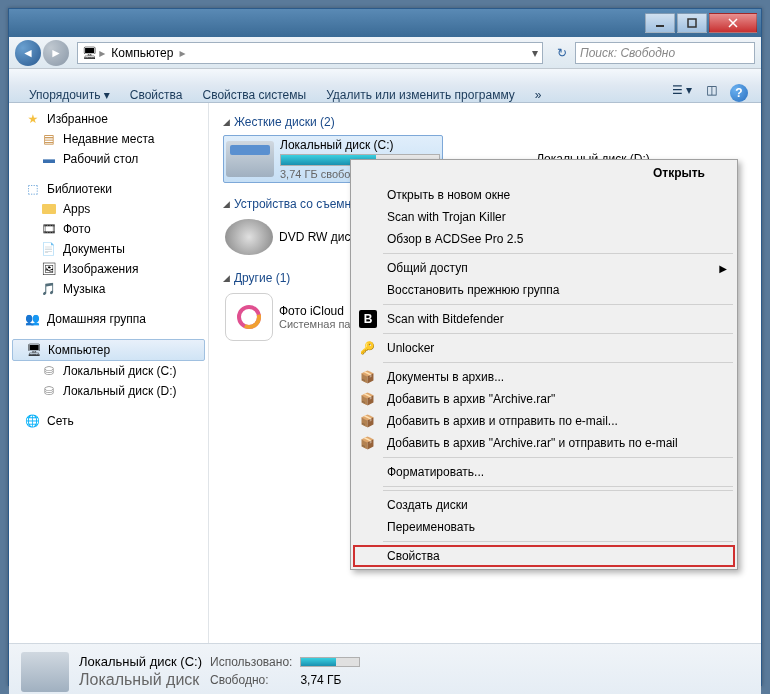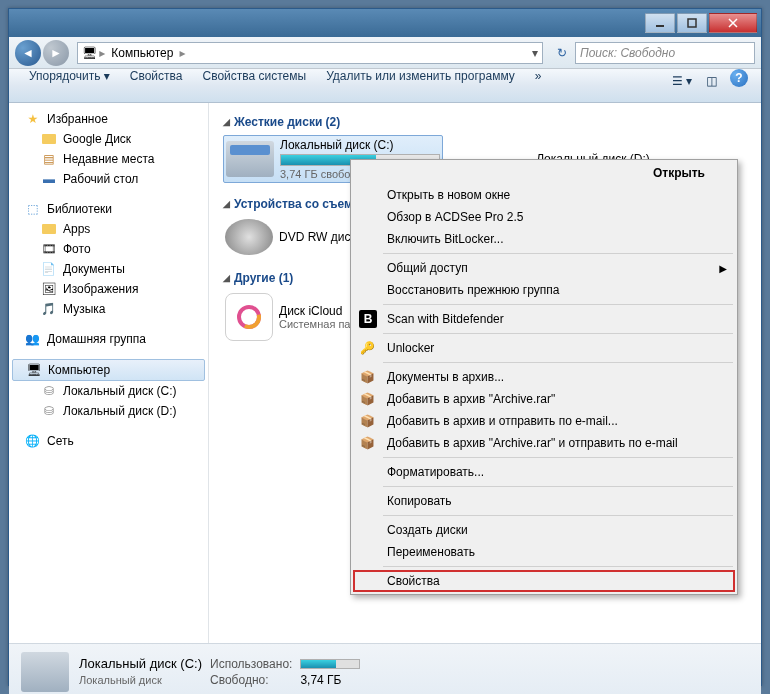--- a/index.html
+++ b/index.html
@@ -16,56 +16,56 @@
 
 .address-row { height: 32px; background: linear-gradient(to bottom,#f0f4f8,#dde8f0); display: flex; align-items: center; padding: 0 6px; border-bottom: 1px solid #c0c8d0; }
 .navbtn { width: 26px; height: 26px; border-radius: 50%; background: radial-gradient(circle at 30% 30%,#6aa0d0,#2a5a90); display:flex;align-items:center;justify-content:center;color:#fff;margin-right:2px; }
 .navbtn.fwd { background: radial-gradient(circle at 30% 30%,#c0c8d0,#8a98a8); }
 .address-bar { flex: 1; height: 22px; background:#fff; border: 1px solid #a0b0c0; display:flex; align-items:center; padding:0 4px; margin: 0 6px; }
 .breadcrumb-item { padding: 0 4px; }
 .breadcrumb-arrow { color:#888; padding:0 2px; }
 .refresh-area { width: 26px; display:flex; align-items:center; justify-content:center; }
 .search-box { width: 180px; height: 22px; background:#fff; border: 1px solid #a0b0c0; display:flex; align-items:center; padding:0 4px; color:#888; font-style:italic; }
 
-.toolbar { height: 34px; background: linear-gradient(to bottom,#f4f8fc,#dfe8f2,#cfe0ee); display: flex; align-items: flex-start; padding: 0 10px; border-bottom: 1px solid #b0c0d0; color:#1a3a5a; }
+.toolbar { height: 34px; background: linear-gradient(to bottom,#f4f8fc,#dfe8f2,#cfe0ee); display: flex; align-items: flex-end; padding: 0 10px; border-bottom: 1px solid #b0c0d0; color:#1a3a5a; }
 .toolbar-item { padding: 0 10px; cursor: pointer; }
 .toolbar-spacer { flex: 1; }
 .toolbar-icon { width: 24px; height: 24px; display:flex; align-items:center; justify-content:center; margin:0 3px; }
 
 .body-area { display: flex; height: 540px; background:#fff; }
 .sidebar { width: 200px; border-right: 1px solid #e0e4e8; padding: 6px 0; overflow: hidden; }
 .sidebar-group { margin-bottom: 10px; }
 .sidebar-item { display: flex; align-items: center; padding: 2px 8px 2px 16px; cursor: pointer; }
 .sidebar-item.sub { padding-left: 32px; }
 .sidebar-item.selected { background: linear-gradient(to bottom,#e8f0fa,#d0e4f5); border: 1px solid #a0c0e0; border-radius: 2px; margin:0 3px; padding-left:13px; }
 .sidebar-icon { width: 16px; height: 16px; margin-right: 6px; display:flex; align-items:center; justify-content:center; }
 
 .main-pane { flex: 1; padding: 8px 14px; position: relative; }
-.group-header { color:#1a4a8a; margin: 4px 0 6px 0; display:flex; align-items:center;font-weight:bold; }
+.group-header { color:#1a4a8a; margin: 4px 0 6px 0; display:flex; align-items:center; }
 .group-header::before { content:"◢"; font-size:9px; margin-right:4px; color:#555; transform:rotate(0deg); }
 .drive-row { display:flex; gap: 40px; }
 .drive-item { display:flex; align-items:center; padding: 2px; width: 220px; }
 .drive-item.selected { background: linear-gradient(to bottom,#e0eefb,#c6dff5); border: 1px solid #7da8d8; border-radius: 2px; }
 .drive-icon { width: 48px; height: 36px; background: linear-gradient(to bottom,#d0d8e0,#a0b0c0); border-radius:3px; margin-right:6px; position:relative; }
 .drive-icon::after { content:""; position:absolute; top:4px; left:4px; right:4px; height:10px; background:#5a90d0; border-radius:2px; }
 .drive-info { flex:1; }
 .drive-name { font-size:12px; }
 .drive-bar { height: 12px; background:#e8e8e8; border:1px solid #b0b0b0; margin:2px 0; position:relative; }
 .drive-bar-fill { height:100%; background: linear-gradient(to bottom,#3ad0e0,#1a90b0); width:60%; }
 .drive-sub { font-size:11px; color:#666; }
 
 .dvd-icon { width:48px; height:36px; background: radial-gradient(circle,#e0e0e0,#808080); border-radius:50%; margin-right:6px; position:relative; }
 .photo-icon { width:48px; height:48px; background:#fff; border:1px solid #d0d0d0; border-radius:8px; display:flex;align-items:center;justify-content:center; margin-right:6px; }
 
 .details-pane { height: 56px; background: linear-gradient(to bottom,#f0f4f8,#e4ecf4); border-top:1px solid #d0d8e0; display:flex; align-items:center; padding:6px 12px; }
 .details-icon { width:48px; height:40px; background:linear-gradient(to bottom,#d0d8e0,#a0b0c0); border-radius:3px; margin-right:10px; }
 .details-text { display:grid; grid-template-columns: auto auto auto; gap: 2px 8px; align-items: center; }
 .details-label { color:#555; }
 .details-name { font-size:13px; }
-.details-type { color:#666; font-size:11px; }
+.details-type { color:#666; font-size:16px; }
 .details-mini-bar { width:60px; height:10px; background:#e0e0e0; border:1px solid #b0b0b0; display:inline-block; position:relative; }
 .details-mini-bar::after { content:""; position:absolute; left:0; top:0; bottom:0; width:60%; background:linear-gradient(to bottom,#3ad0e0,#1a90b0); }
 
 .context-menu { position: absolute; left: 350px; top: 159px; width: 388px; background:#f0f0f0; border:1px solid #a0a0a0; box-shadow: 3px 3px 6px rgba(0,0,0,0.3); padding: 2px; z-index: 100; }
 .ctx-item { display:flex; align-items:center; height: 22px; padding: 0 30px 0 34px; position:relative; cursor:pointer; }
 .ctx-item.highlighted { border: 2px solid #d03030; padding: 0 28px 0 32px; }
 .ctx-sep { height:1px; background:#d0d0d0; margin: 3px 2px 3px 30px; }
 .ctx-icon { position:absolute; left:6px; width:18px; height:18px; display:flex; align-items:center; justify-content:center; }
 .ctx-submenu-arrow { position:absolute; right:8px; font-size:10px; }
 
@@ -126,26 +126,20 @@
     <div class="toolbar-icon">◫</div>
     <div class="toolbar-icon help-icon">?</div>
   </div>
 
   <div class="body-area">
     <div class="sidebar">
       <div class="sidebar-group">
         <div class="sidebar-item">
             <span class="sidebar-icon star-icon">★</span>
             <span>Избранное</span>
-          </div>
-        <div class="sidebar-item sub">
-            <span class="sidebar-icon">
-              <span class="folder-mini"></span>
-            </span>
-            <span>Google Диск</span>
           </div>
         <div class="sidebar-item sub">
             <span class="sidebar-icon" style="color:#c08030">▤</span>
             <span>Недавние места</span>
           </div>
         <div class="sidebar-item sub">
             <span class="sidebar-icon" style="color:#3a70b0">▬</span>
             <span>Рабочий стол</span>
           </div>
       </div>
@@ -231,21 +225,21 @@
 
       <div class="group-header" style="margin-top:14px">Другие (1)</div>
       <div class="drive-item">
         <div class="photo-icon">
           <svg width="30" height="30">
               <circle cx="15" cy="15" r="10" fill="none" stroke="#e05090" stroke-width="4"></circle>
               <circle cx="15" cy="15" r="10" fill="none" stroke="#f0a030" stroke-width="4" stroke-dasharray="20 40"></circle>
             </svg>
         </div>
         <div>
-          <div class="drive-name">Диск iCloud</div>
+          <div class="drive-name">Фото iCloud</div>
           <div class="drive-sub">Системная папка</div>
         </div>
       </div>
     </div>
   </div>
 
   <div class="details-pane">
     <div class="details-icon"></div>
     <div class="details-text">
       <span class="details-name">Локальный диск (C:)</span>
@@ -260,24 +254,24 @@
 </div>
 
 <div class="context-menu" id="ctx-menu">
     <div class="ctx-item" style="font-weight: bold; justify-content: flex-end;">
       <span>Открыть</span>
     </div>
     <div class="ctx-item">
       <span>Открыть в новом окне</span>
     </div>
     <div class="ctx-item">
+      <span>Scan with Trojan Killer</span>
+    </div>
+    <div class="ctx-item">
       <span>Обзор в ACDSee Pro 2.5</span>
-    </div>
-    <div class="ctx-item">
-      <span>Включить BitLocker...</span>
     </div>
     <div class="ctx-sep"></div>
     <div class="ctx-item">
       <span>Общий доступ</span>
       <span class="ctx-submenu-arrow">▶</span>
     </div>
     <div class="ctx-item">
       <span>Восстановить прежнюю группа</span>
     </div>
     <div class="ctx-sep"></div>
@@ -305,23 +299,20 @@
     </div>
     <div class="ctx-item">
       <span class="ctx-icon">📦</span>
       <span>Добавить в архив "Archive.rar" и отправить по e-mail</span>
     </div>
     <div class="ctx-sep"></div>
     <div class="ctx-item">
       <span>Форматировать...</span>
     </div>
     <div class="ctx-sep"></div>
-    <div class="ctx-item">
-      <span>Копировать</span>
-    </div>
     <div class="ctx-sep"></div>
     <div class="ctx-item">
       <span>Создать диски</span>
     </div>
     <div class="ctx-item">
       <span>Переименовать</span>
     </div>
     <div class="ctx-sep"></div>
     <div class="ctx-item highlighted">
       <span>Свойства</span>

